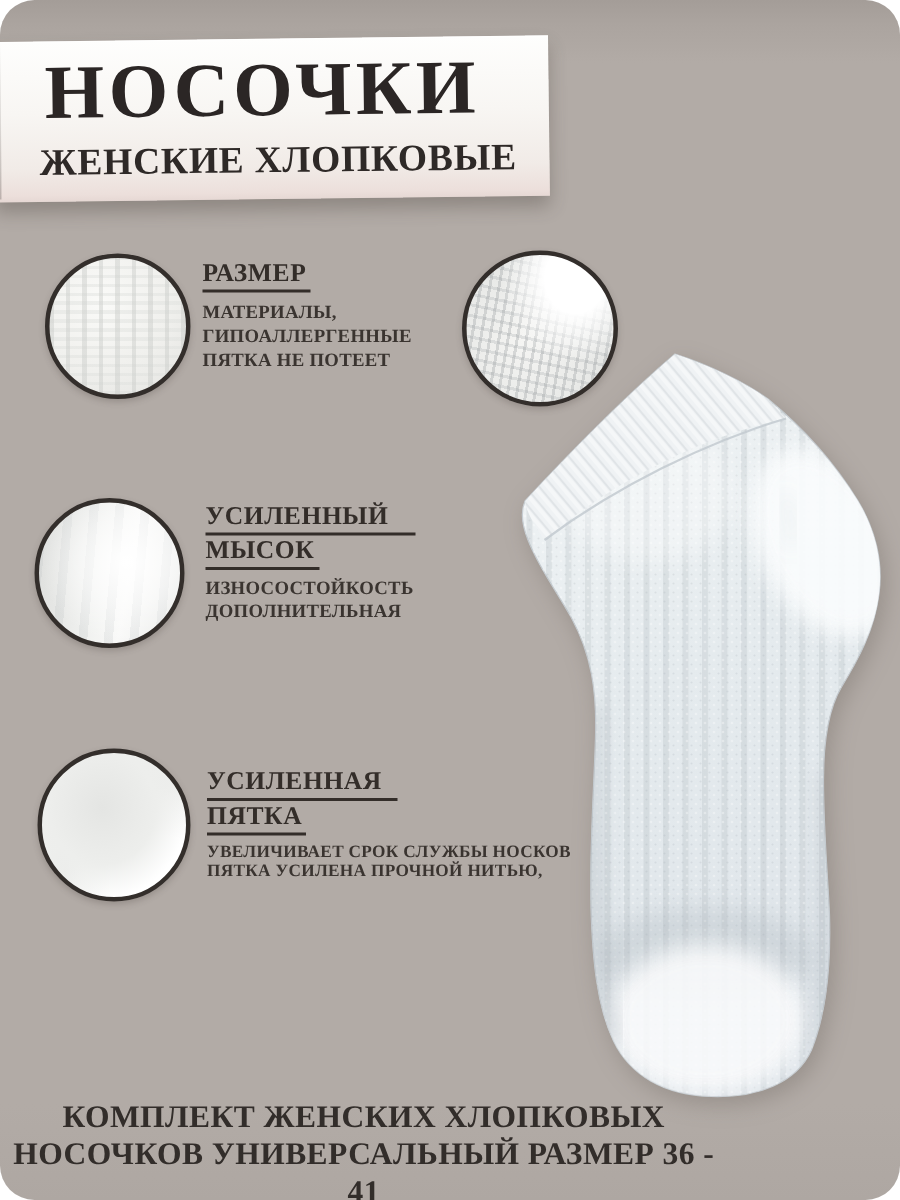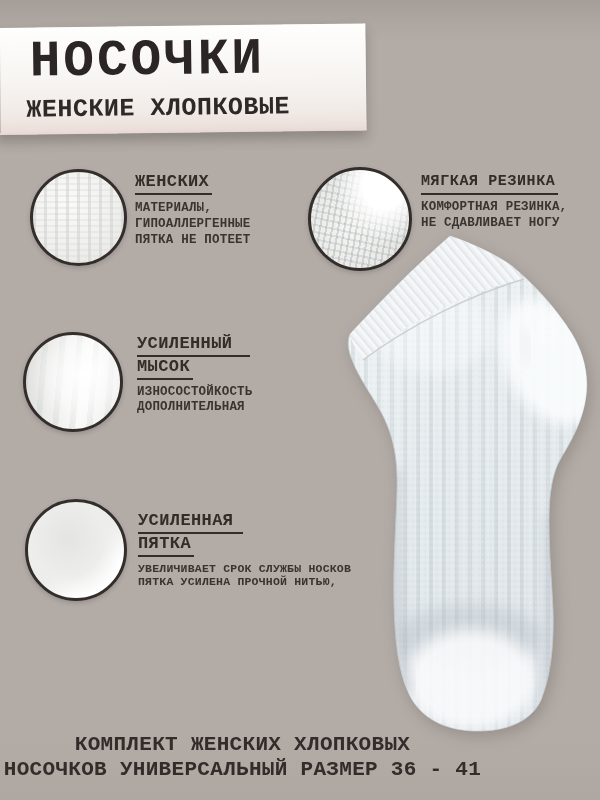--- a/index.html
+++ b/index.html
@@ -1,19 +1,20 @@
 <!DOCTYPE html>
 <html><head>
 <meta charset="utf-8">
 <style>
   html,body{margin:0;padding:0;}
   .canvas{
     position:relative;width:600px;height:800px;overflow:hidden;
     background:linear-gradient(180deg,#a49d98 0px,#aba49f 16px,#b2aba6 42px,#b2aba6 92%,#aea7a2 100%);
-    font-family:Liberation Mono, monospace;
+    font-family:Liberation Serif, serif;
+    border-radius:23px;
   }
   
   .banner{
     position:absolute;left:-4px;top:28px;width:370px;height:107px;
     background:linear-gradient(180deg,#fefefd 0%,#f8f6f3 45%,#f1ebe7 80%,#ecdfdb 96%,#e6d8d4 100%);
     transform:rotate(-0.7deg);transform-origin:0 50%;
     box-shadow:0 7px 12px rgba(60,52,48,.30), 0 1px 0 rgba(255,255,255,.5) inset;
   }
   .banner-fold{
     position:absolute;left:0;top:2px;bottom:2px;width:5px;
@@ -94,39 +95,30 @@
   <div class="banner">
     <div class="banner-fold"></div>
     <h1 class="main-title">НОСОЧКИ</h1>
     <h2 class="sub-title">ЖЕНСКИЕ ХЛОПКОВЫЕ</h2>
   </div>
 
 
   <div class="circle tex-cotton" style="left:30px;top:169px;width:97px;height:97px;"></div>
   <div class="feature-text" style="left:135px;top:172px;">
     <div class="f-title">
-      <span class="u u-x3">ЖЕНСКИХ</span>
+      <span class="u u-x3">РАЗМЕР</span>
     </div>
     <div class="f-body b1">
       <span>МАТЕРИАЛЫ,</span>
       <span>ГИПОАЛЛЕРГЕННЫЕ</span>
       <span>ПЯТКА НЕ ПОТЕЕТ</span>
     </div>
   </div>
 
   <div class="circle tex-elastic" style="left:308px;top:167px;width:104px;height:104px;"></div>
-  <div class="feature-text" style="left:421px;top:172px;">
-    <div class="f-title small">
-      <span class="u u-x3">МЯГКАЯ РЕЗИНКА</span>
-    </div>
-    <div class="f-body b2">
-      <span>КОМФОРТНАЯ РЕЗИНКА,</span>
-      <span>НЕ СДАВЛИВАЕТ НОГУ</span>
-    </div>
-  </div>
 
   <div class="circle tex-toe" style="left:23px;top:332px;width:100px;height:100px;"></div>
   <div class="feature-text" style="left:137px;top:334px;">
     <div class="f-title">
       <span class="u u-x18">УСИЛЕННЫЙ</span><br>
       <span class="u u-x3">МЫСОК</span>
     </div>
     <div class="f-body b3">
       <span>ИЗНОСОСТОЙКОСТЬ</span>
       <span>ДОПОЛНИТЕЛЬНАЯ</span>

